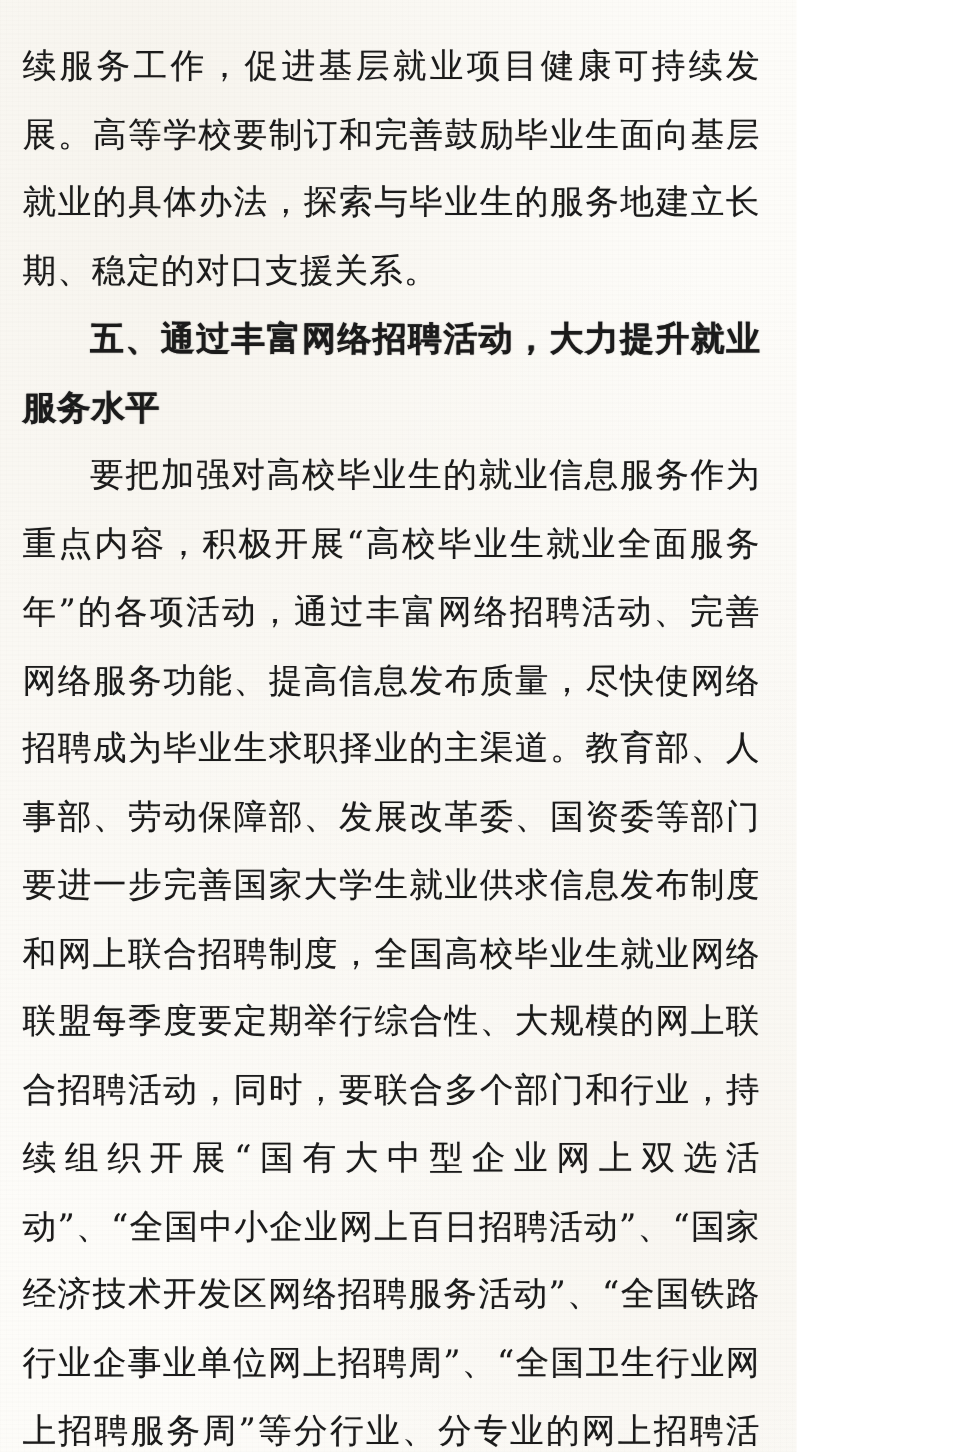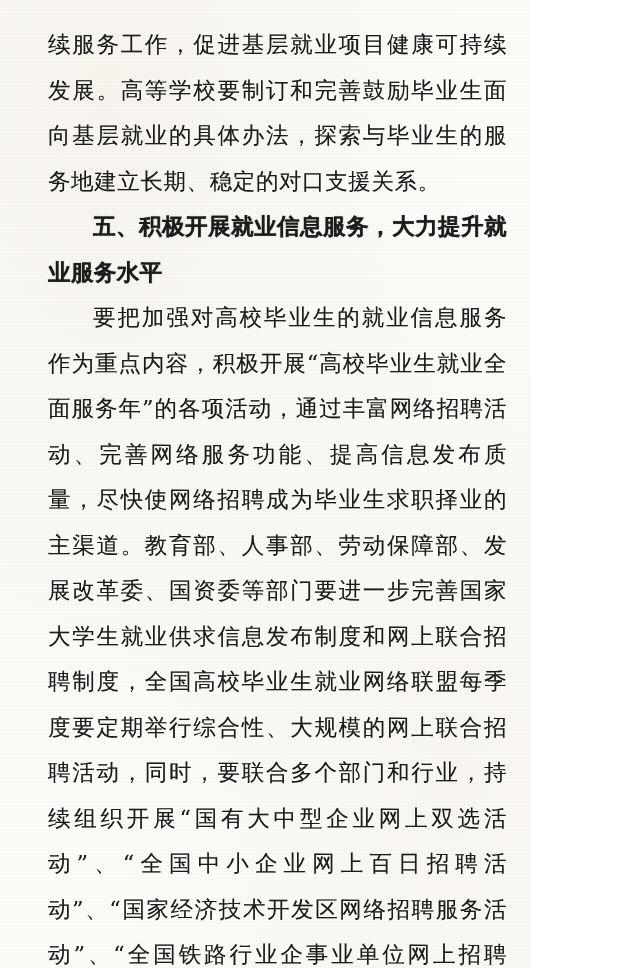--- a/index.html
+++ b/index.html
@@ -15,21 +15,21 @@
   }
   #page {
     position: relative;
     width: 531px;
     height: 968px;
     background:
       radial-gradient(ellipse at 20% 10%, rgba(246,243,236,0.9) 0%, rgba(252,251,247,0.2) 60%),
       radial-gradient(ellipse at 85% 80%, rgba(247,244,238,0.9) 0%, rgba(253,252,249,0.2) 55%),
       #fdfcf9;
     box-sizing: border-box;
-    padding: 22px 24px 0 48px;
+    padding: 22px 24px 0 15px;
     overflow: hidden;
   }
   
   #grain {
     position: absolute;
     inset: 0;
     pointer-events: none;
     background:
       repeating-linear-gradient(0deg, rgba(0,0,0,0.012) 0px, rgba(0,0,0,0.012) 1px, rgba(255,255,255,0) 1px, rgba(255,255,255,0) 3px),
       repeating-linear-gradient(90deg, rgba(0,0,0,0.010) 0px, rgba(0,0,0,0.010) 1px, rgba(255,255,255,0) 1px, rgba(255,255,255,0) 4px);
@@ -63,18 +63,18 @@
   p.cont {
     text-indent: 0;
   }
 </style>
 </head>
 <body>
 
 <div id="page">
   <div id="body-text">
     <p class="cont">续服务工作，促进基层就业项目健康可持续发展。高等学校要制订和完善鼓励毕业生面向基层就业的具体办法，探索与毕业生的服务地建立长期、稳定的对口支援关系。</p>
-    <p class="heading">五、积极开展就业信息服务，大力提升就业服务水平</p>
+    <p class="heading">五、通过丰富网络招聘活动，大力提升就业服务水平</p>
     <p class="indent">要把加强对高校毕业生的就业信息服务作为重点内容，积极开展“高校毕业生就业全面服务年”的各项活动，通过丰富网络招聘活动、完善网络服务功能、提高信息发布质量，尽快使网络招聘成为毕业生求职择业的主渠道。教育部、人事部、劳动保障部、发展改革委、国资委等部门要进一步完善国家大学生就业供求信息发布制度和网上联合招聘制度，全国高校毕业生就业网络联盟每季度要定期举行综合性、大规模的网上联合招聘活动，同时，要联合多个部门和行业，持续组织开展“国有大中型企业网上双选活动”、“全国中小企业网上百日招聘活动”、“国家经济技术开发区网络招聘服务活动”、“全国铁路行业企事业单位网上招聘周”、“全国卫生行业网上招聘服务周”等分行业、分专业的网上招聘活动。各地政府要督促主管部门牵头建立并完善高校毕业生就业网络平台，整合部门和市县的各类招聘信息资源，定期开展相应的网上求职招聘活动。高等学校要添置远程面试设备，完善校园服务网的功能，通过服务信息化，努力降低毕业生求职成本，帮助学生实现就业。</p>
 
   </div>
   <div id="grain"></div>
 </div>
 
 </body></html>

